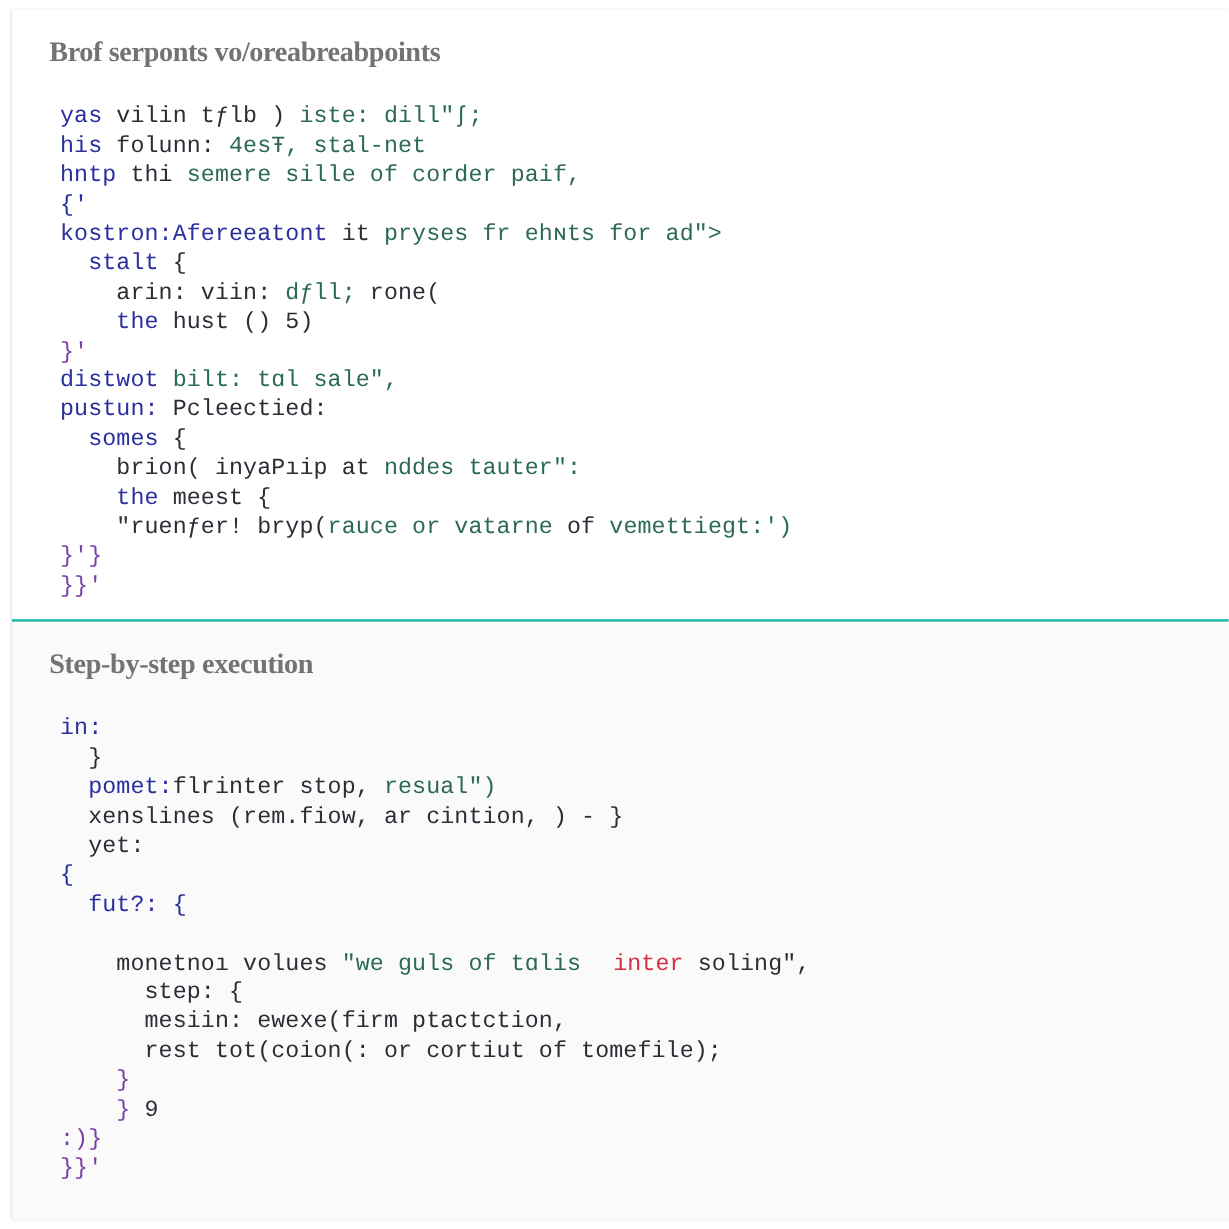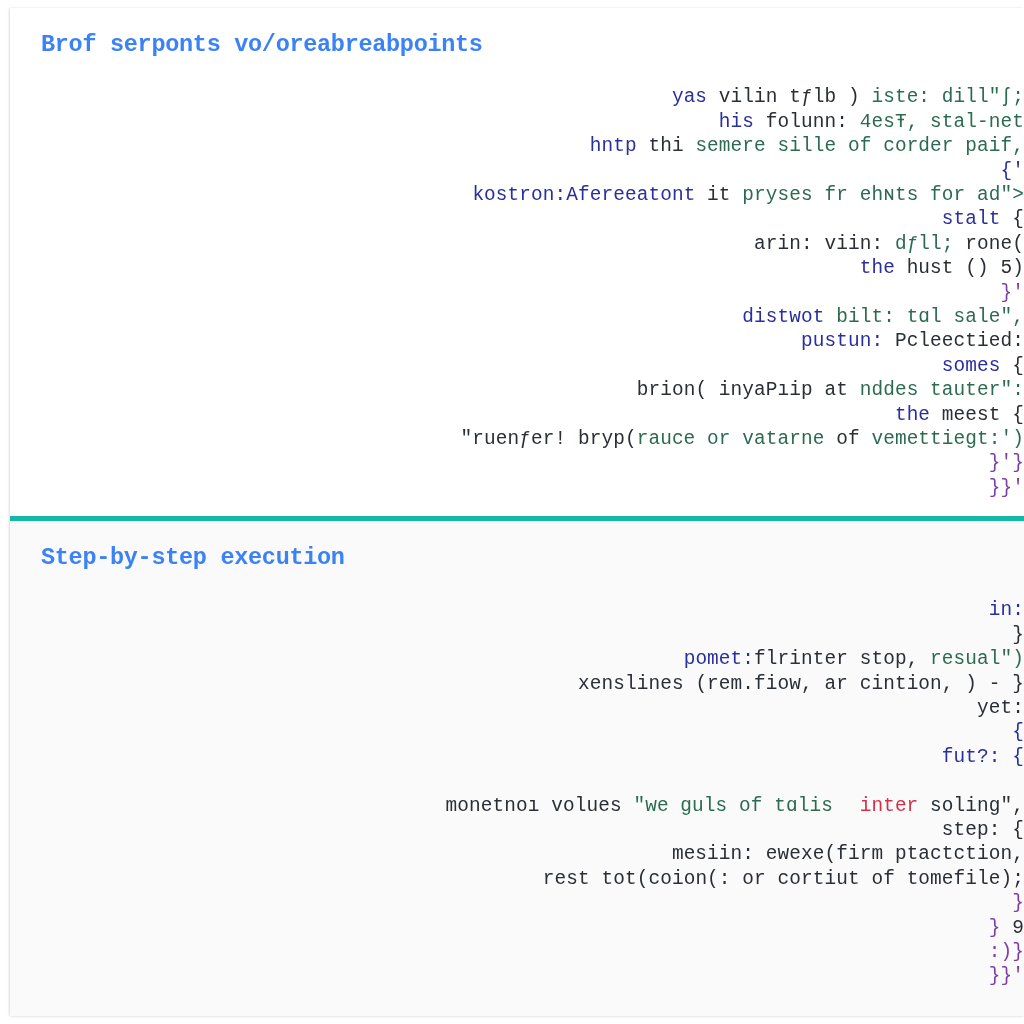--- a/index.html
+++ b/index.html
@@ -31,49 +31,48 @@
     box-sizing: border-box;
     width: 100%;
   }
   .section--primary {
     background: #ffffff;
     padding: 22px 0 14px 0;
     height: 508px;
   }
   .section--secondary {
     background: #fafafa;
-    border-top: 5px solid #14b8a6;
+    border-top: 2px solid #14b8a6;
     padding: 22px 0 14px 0;
     height: 500px;
   }
 
   .section-heading {
     margin: 0 0 0 31px;
-    font-family: Liberation Mono, monospace;
+    font-family: Liberation Serif, serif;
     font-size: 23.5px;
     font-weight: bold;
     letter-spacing: -0.3px;
-    color: #3b82f6;
+    color: #737373;
     line-height: 1.25;
   }
 
   .code-block {
     margin: 26px 0 0 0;
     padding: 0 0 0 40px;
     font-family: "Liberation Mono", "DejaVu Sans Mono", monospace;
     font-size: 19.4px;
     line-height: 24.4px;
     white-space: pre;
     color: #2a2f36;
     letter-spacing: 0.1px;
   }
   .code-line {
     white-space: pre;
     min-height: 24.4px;
-    text-align: right;
   }
   .code-line.blank {
     min-height: 24.4px;
   }
 
   
   .tok-kw   { color: #2a2f9e; }
   .tok-str  { color: #2c6b52; }
   .tok-br   { color: #7b3fa8; }
   .tok-err  { color: #d23049; margin-left: 15px; }

